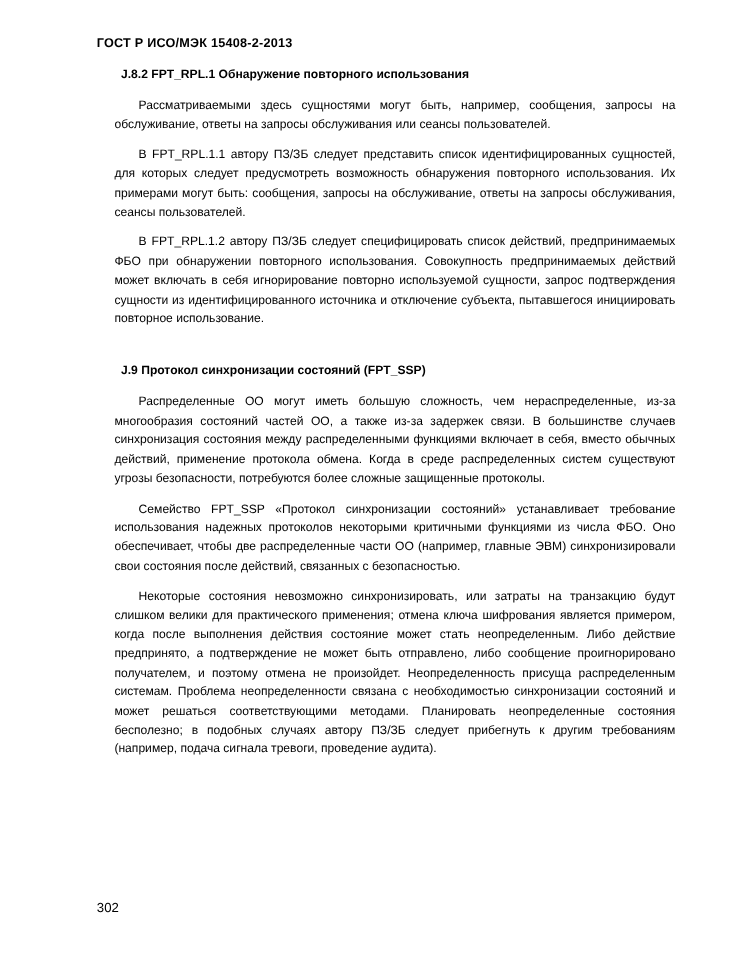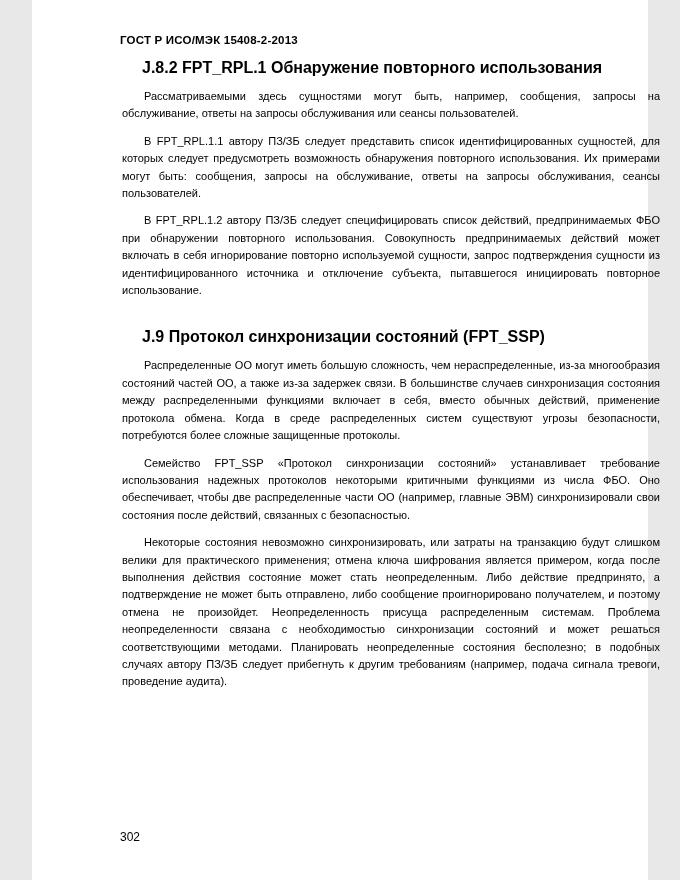--- a/index.html
+++ b/index.html
@@ -1,52 +1,52 @@
 <!DOCTYPE html>
 <html><head>
 <meta charset="utf-8">
 <style>
   * { margin: 0; padding: 0; box-sizing: border-box; }
   html, body { background: #e8e8e8; }
   .page {
     position: relative;
-    width: 616px;
+    width: 680px;
     height: 880px;
     margin: 0 auto;
     background: #ffffff;
     font-family: "Liberation Sans", "DejaVu Sans", sans-serif;
     color: #000000;
     padding: 34px 50px 0 88px;
   }
   .doc-header {
     font-size: 11.5px;
     font-weight: bold;
     margin-bottom: 14px;
     letter-spacing: 0.2px;
   }
   .content { width: 542px; }
   .hd {
-    font-size: 16px;
+    font-size: 11px;
     font-weight: bold;
     text-indent: 22px;
     margin: 12px 0;
     line-height: 16px;
   }
   .hd.section-start { margin-top: 30px; }
   .para {
     font-size: 11px;
     line-height: 17.4px;
     text-align: justify;
     text-indent: 22px;
-    margin: 10px 2px;
+    margin: 10px 16px;
   }
   .page-number {
     position: absolute;
     left: 88px;
-    bottom: 36px;
+    bottom: 48px;
     font-size: 12px;
   }
 </style>
 </head>
 <body>
 
 <div class="page">
 
   <div class="doc-header">ГОСТ Р ИСО/МЭК 15408-2-2013</div>
 

